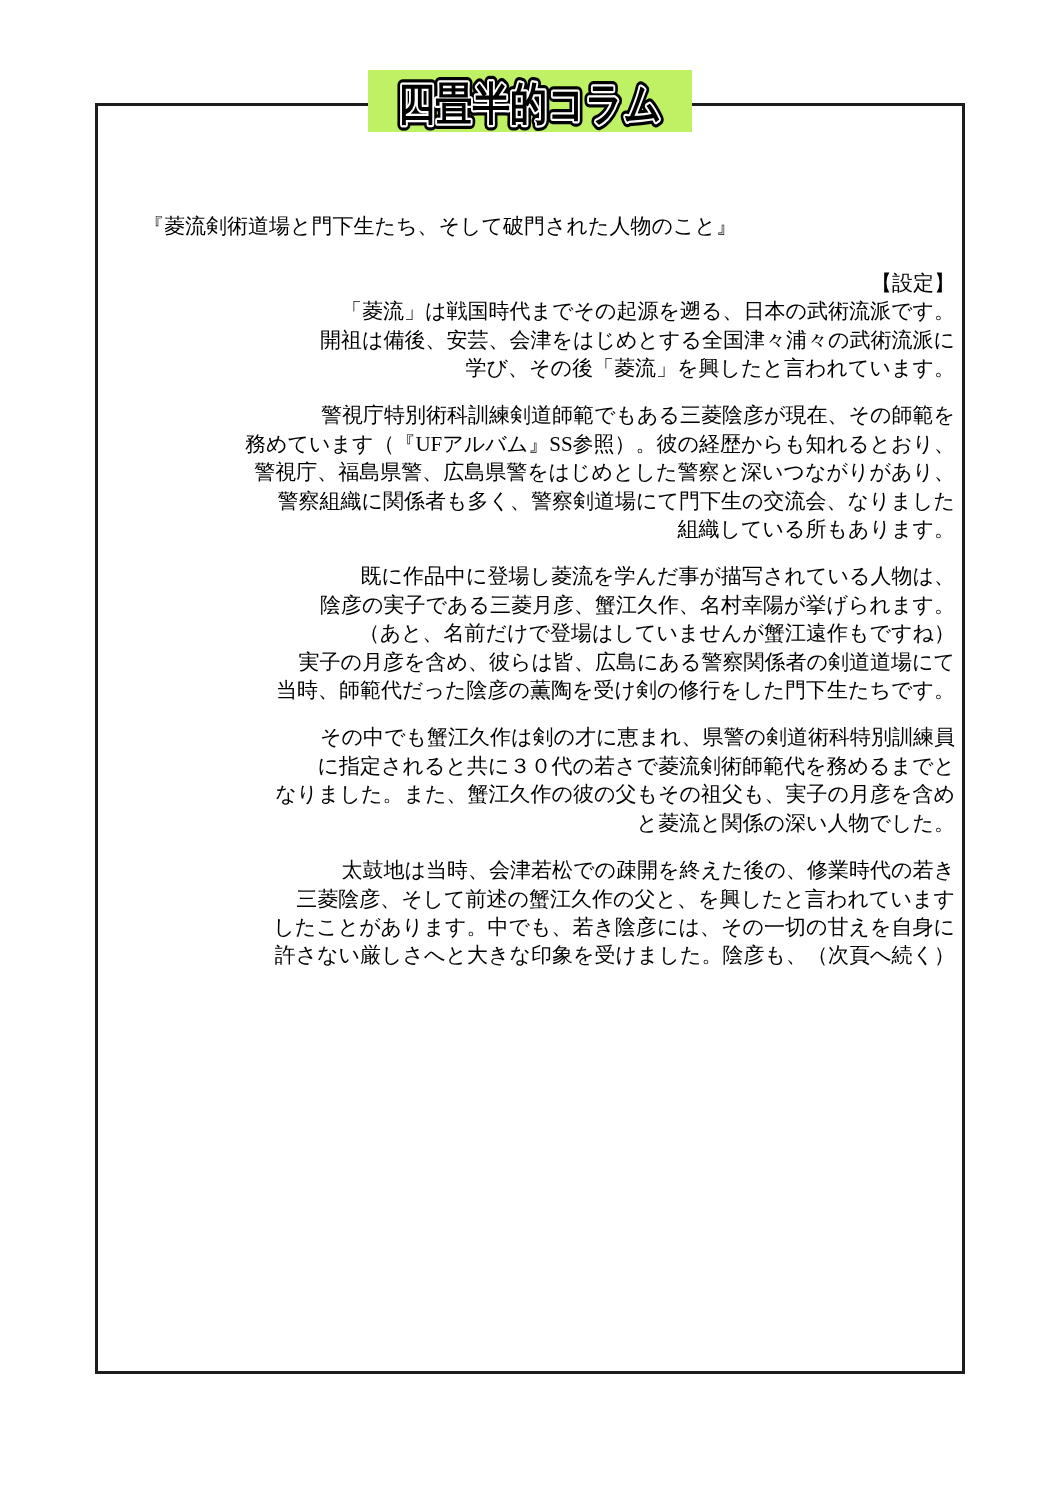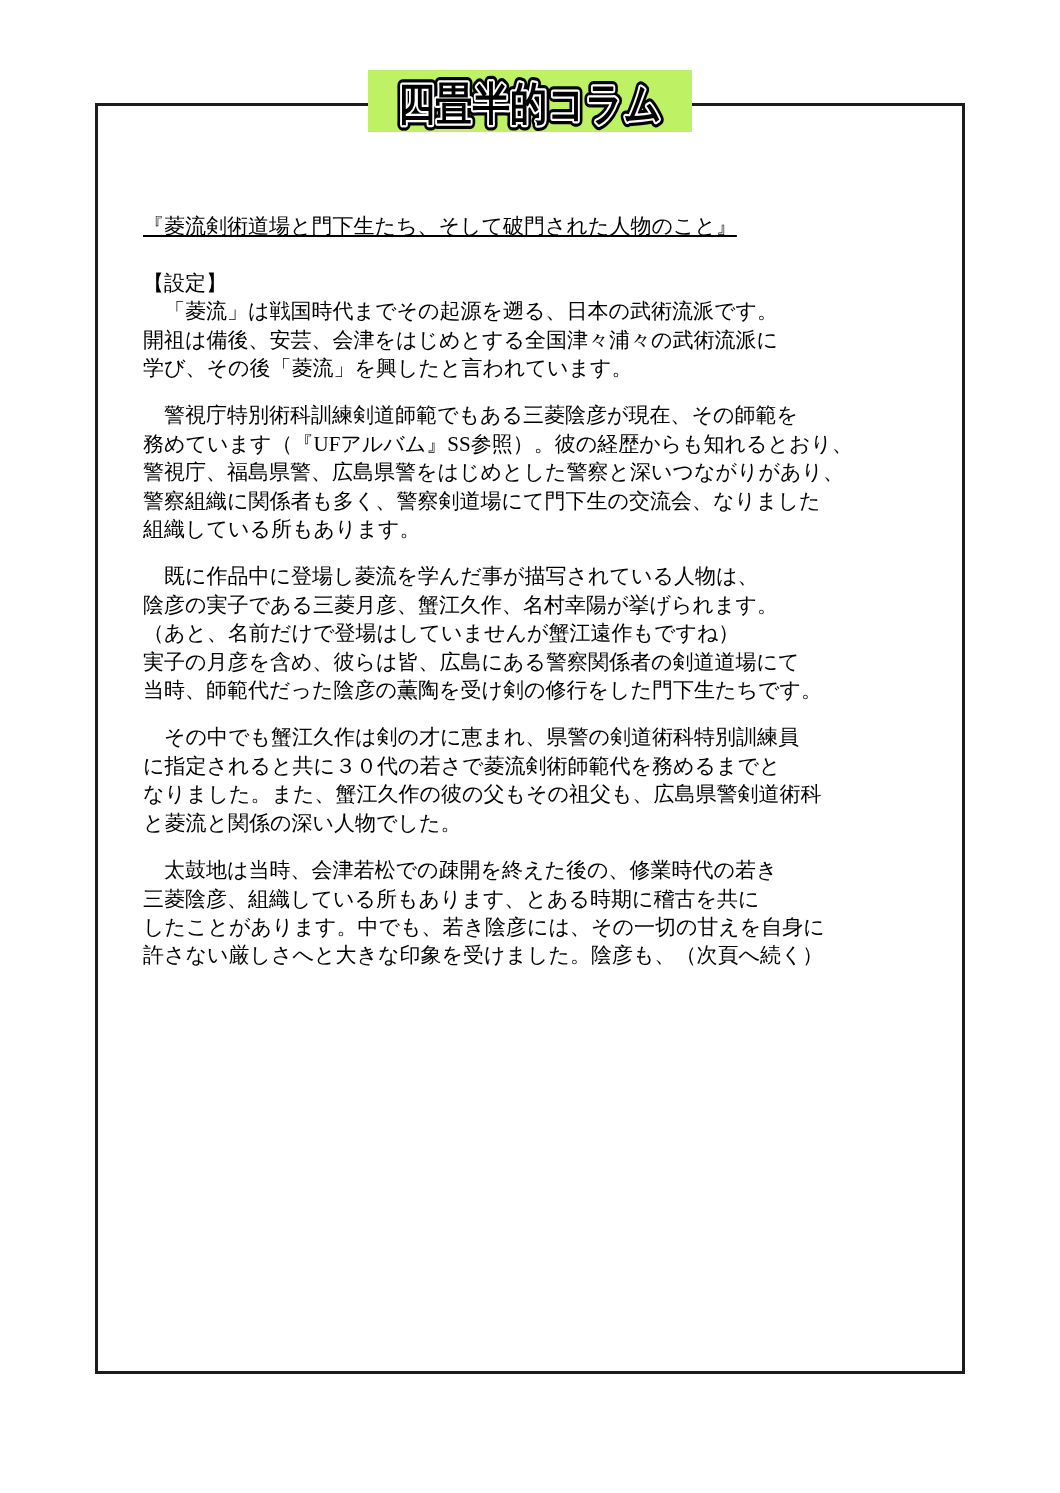--- a/index.html
+++ b/index.html
@@ -40,25 +40,25 @@
     left: 143px;
     top: 212px;
     width: 812px;
     font-size: 21px;
     line-height: 28.4px;
     z-index: 3;
   }
   .doc-title {
     margin: 0 0 28.4px 0;
     white-space: pre-line;
-    text-decoration: underline;
   }
   .para {
     white-space: pre-line;
     margin: 19px 0 0 0;
+    text-align: right;
   }
   .para:first-child {
     margin-top: 0;
   }
 </style>
 </head>
 <body>
 
 <div class="content-frame"></div>
 
@@ -84,20 +84,20 @@
 警視庁、福島県警、広島県警をはじめとした警察と深いつながりがあり、
 警察組織に関係者も多く、警察剣道場にて門下生の交流会、なりました
 組織している所もあります。</div>
       <div class="para">　既に作品中に登場し菱流を学んだ事が描写されている人物は、
 陰彦の実子である三菱月彦、蟹江久作、名村幸陽が挙げられます。
 （あと、名前だけで登場はしていませんが蟹江遠作もですね）
 実子の月彦を含め、彼らは皆、広島にある警察関係者の剣道道場にて
 当時、師範代だった陰彦の薫陶を受け剣の修行をした門下生たちです。</div>
       <div class="para">　その中でも蟹江久作は剣の才に恵まれ、県警の剣道術科特別訓練員
 に指定されると共に３０代の若さで菱流剣術師範代を務めるまでと
-なりました。また、蟹江久作の彼の父もその祖父も、広島県警剣道術科
+なりました。また、蟹江久作の彼の父もその祖父も、実子の月彦を含め
 と菱流と関係の深い人物でした。</div>
       <div class="para">　太鼓地は当時、会津若松での疎開を終えた後の、修業時代の若き
-三菱陰彦、組織している所もあります、とある時期に稽古を共に
+三菱陰彦、そして前述の蟹江久作の父と、を興したと言われています
 したことがあります。中でも、若き陰彦には、その一切の甘えを自身に
 許さない厳しさへと大きな印象を受けました。陰彦も、（次頁へ続く）</div>
     </div>
 </div>
 
 </body></html>

